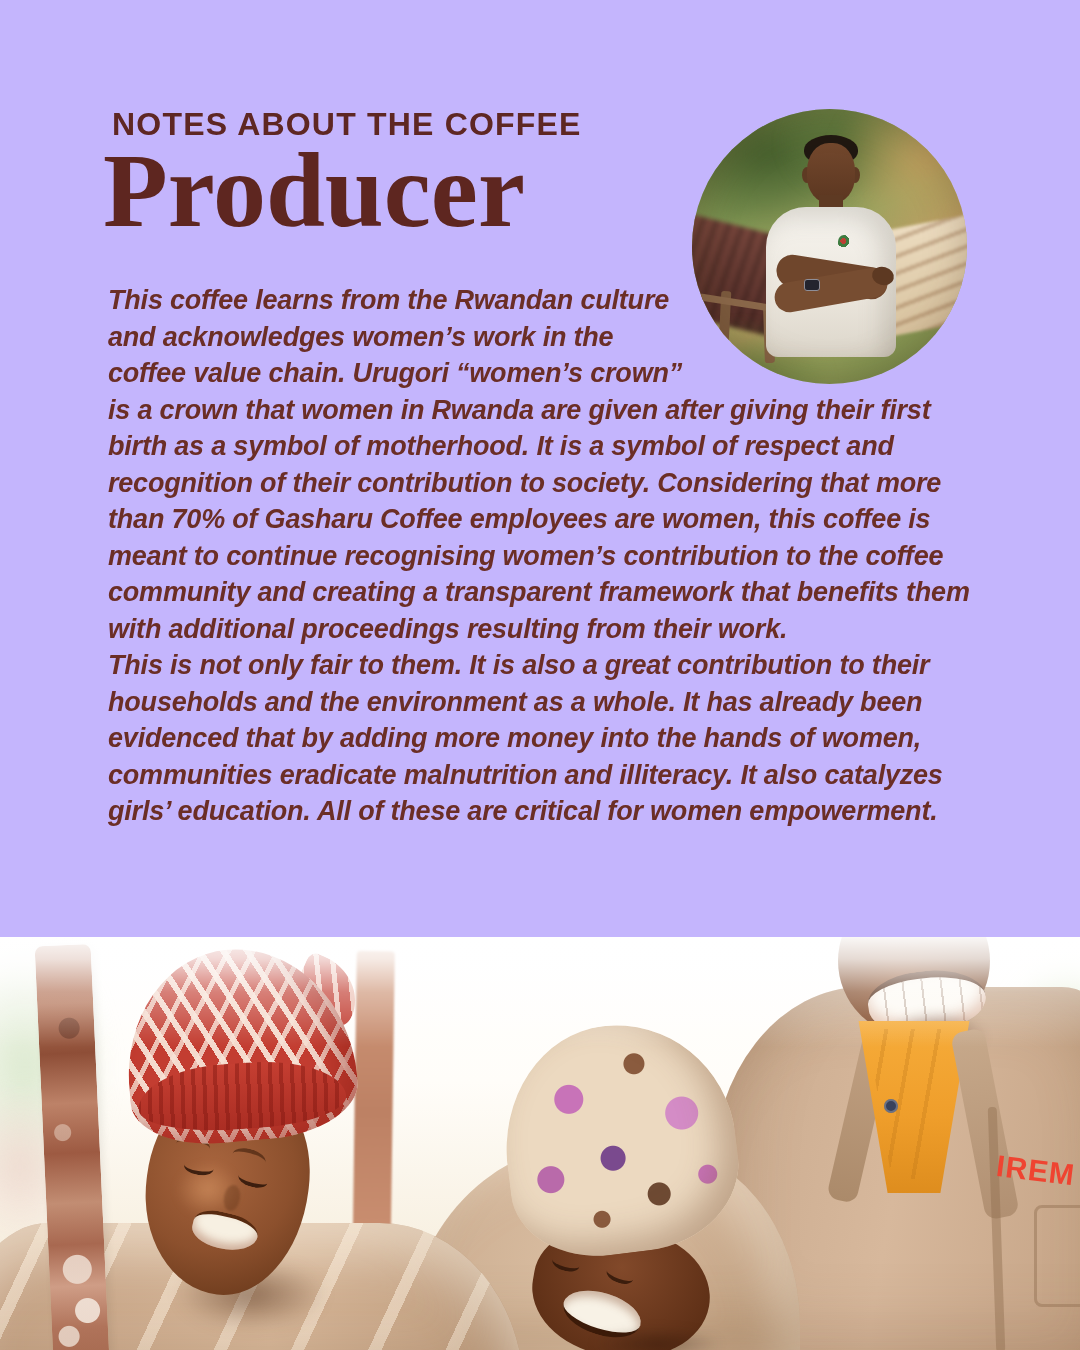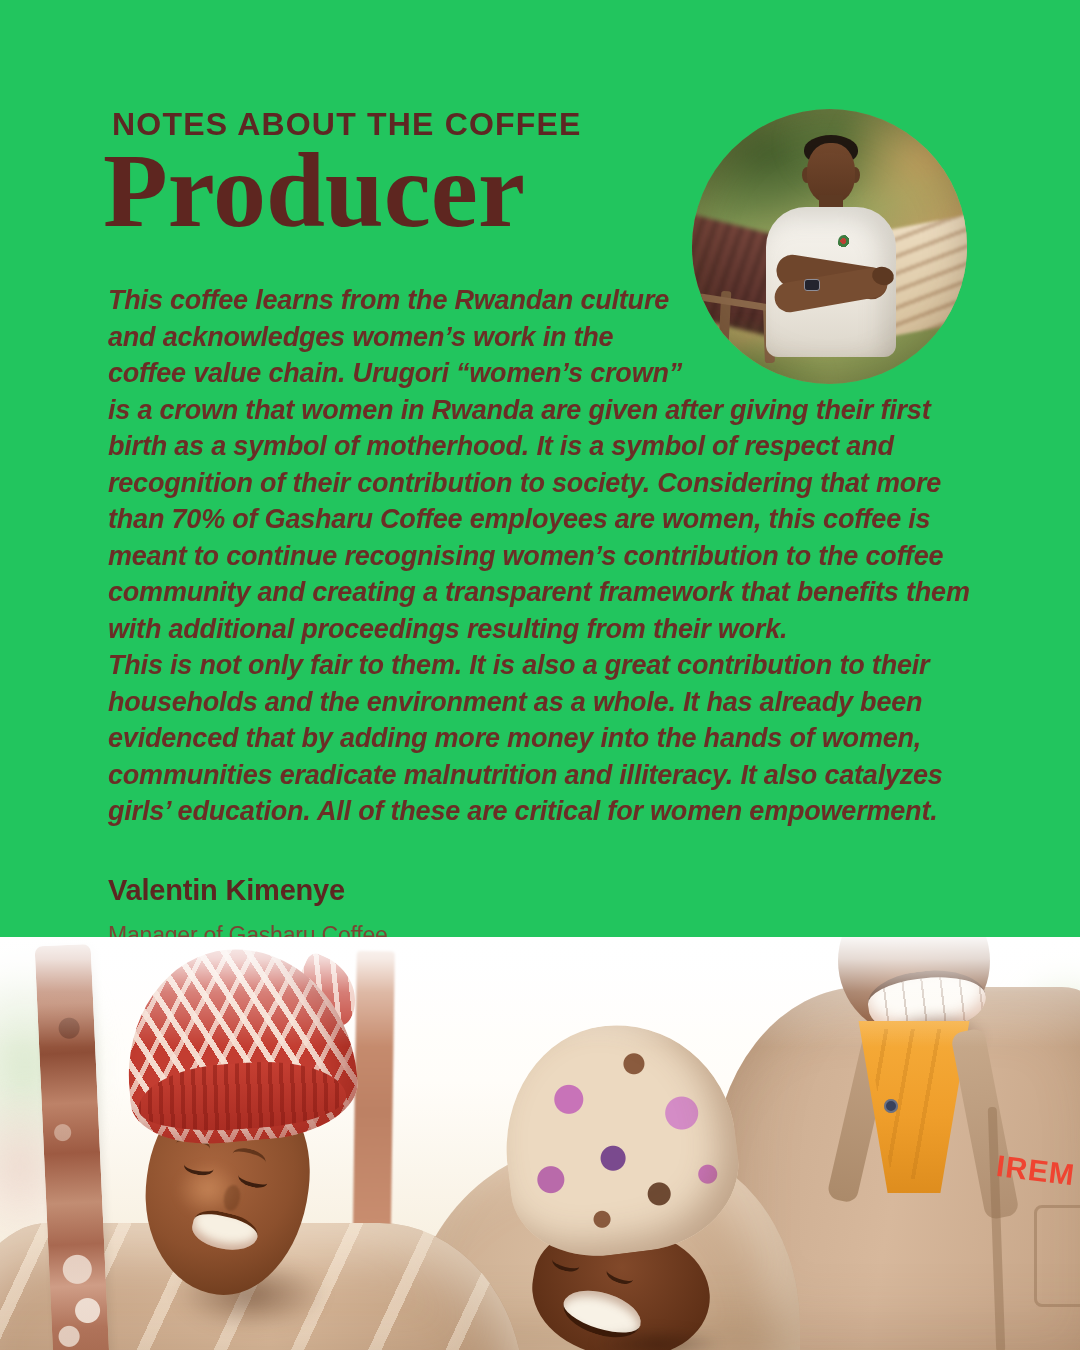--- a/index.html
+++ b/index.html
@@ -1,18 +1,18 @@
 <!DOCTYPE html>
 <html><head>
 <meta charset="utf-8">
 <style>
   html,body{margin:0;padding:0;}
   .canvas{
     position:relative; width:1080px; height:1350px; overflow:hidden;
-    background:#22c55e;
+    background:#c4b5fd;
     font-family:"Liberation Sans","DejaVu Sans",sans-serif;
   }
   .abs{position:absolute;}
 
   
   .eyebrow{
     left:112px; top:106px;
     font-size:32px; font-weight:700; letter-spacing:1.2px;
     color:#5e2723;
   }
@@ -261,24 +261,20 @@
     <div class="abs pt-arm2"></div>
     <div class="abs pt-hand"></div>
     <div class="abs pt-watch"></div>
     <div class="abs pt-vignette"></div>
   </div>
 
   <div class="abs text-col">
     <span class="float-spacer"></span>
     <p>This coffee learns from the Rwandan culture and acknowledges women’s work in the coffee value chain. Urugori “women’s crown” is a crown that women in Rwanda are given after giving their first birth as a symbol of motherhood. It is a symbol of respect and recognition of their contribution to society. Considering that more than 70% of Gasharu Coffee employees are women, this coffee is meant to continue recognising women’s contribution to the coffee community and creating a transparent framework that benefits them with additional proceedings resulting from their work.</p>
     <p>This is not only fair to them. It is also a great contribution to their households and the environment as a whole. It has already been evidenced that by adding more money into the hands of women, communities eradicate malnutrition and illiteracy. It also catalyzes girls’ education. All of these are critical for women empowerment.</p>
-    <div class="signature">
-      <div class="sig-name">Valentin Kimenye</div>
-      <div class="sig-role">Manager of Gasharu Coffee</div>
-    </div>
   </div>
 
   <div class="abs photo">
     <div class="abs ph-grad"></div>
     <div class="abs ph-leaf-a"></div>
     <div class="abs ph-leaf-b"></div>
     <div class="abs ph-leaf-c"></div>
     <div class="abs ph-pole2"></div>
     <div class="abs ph-bucket"></div>
 

